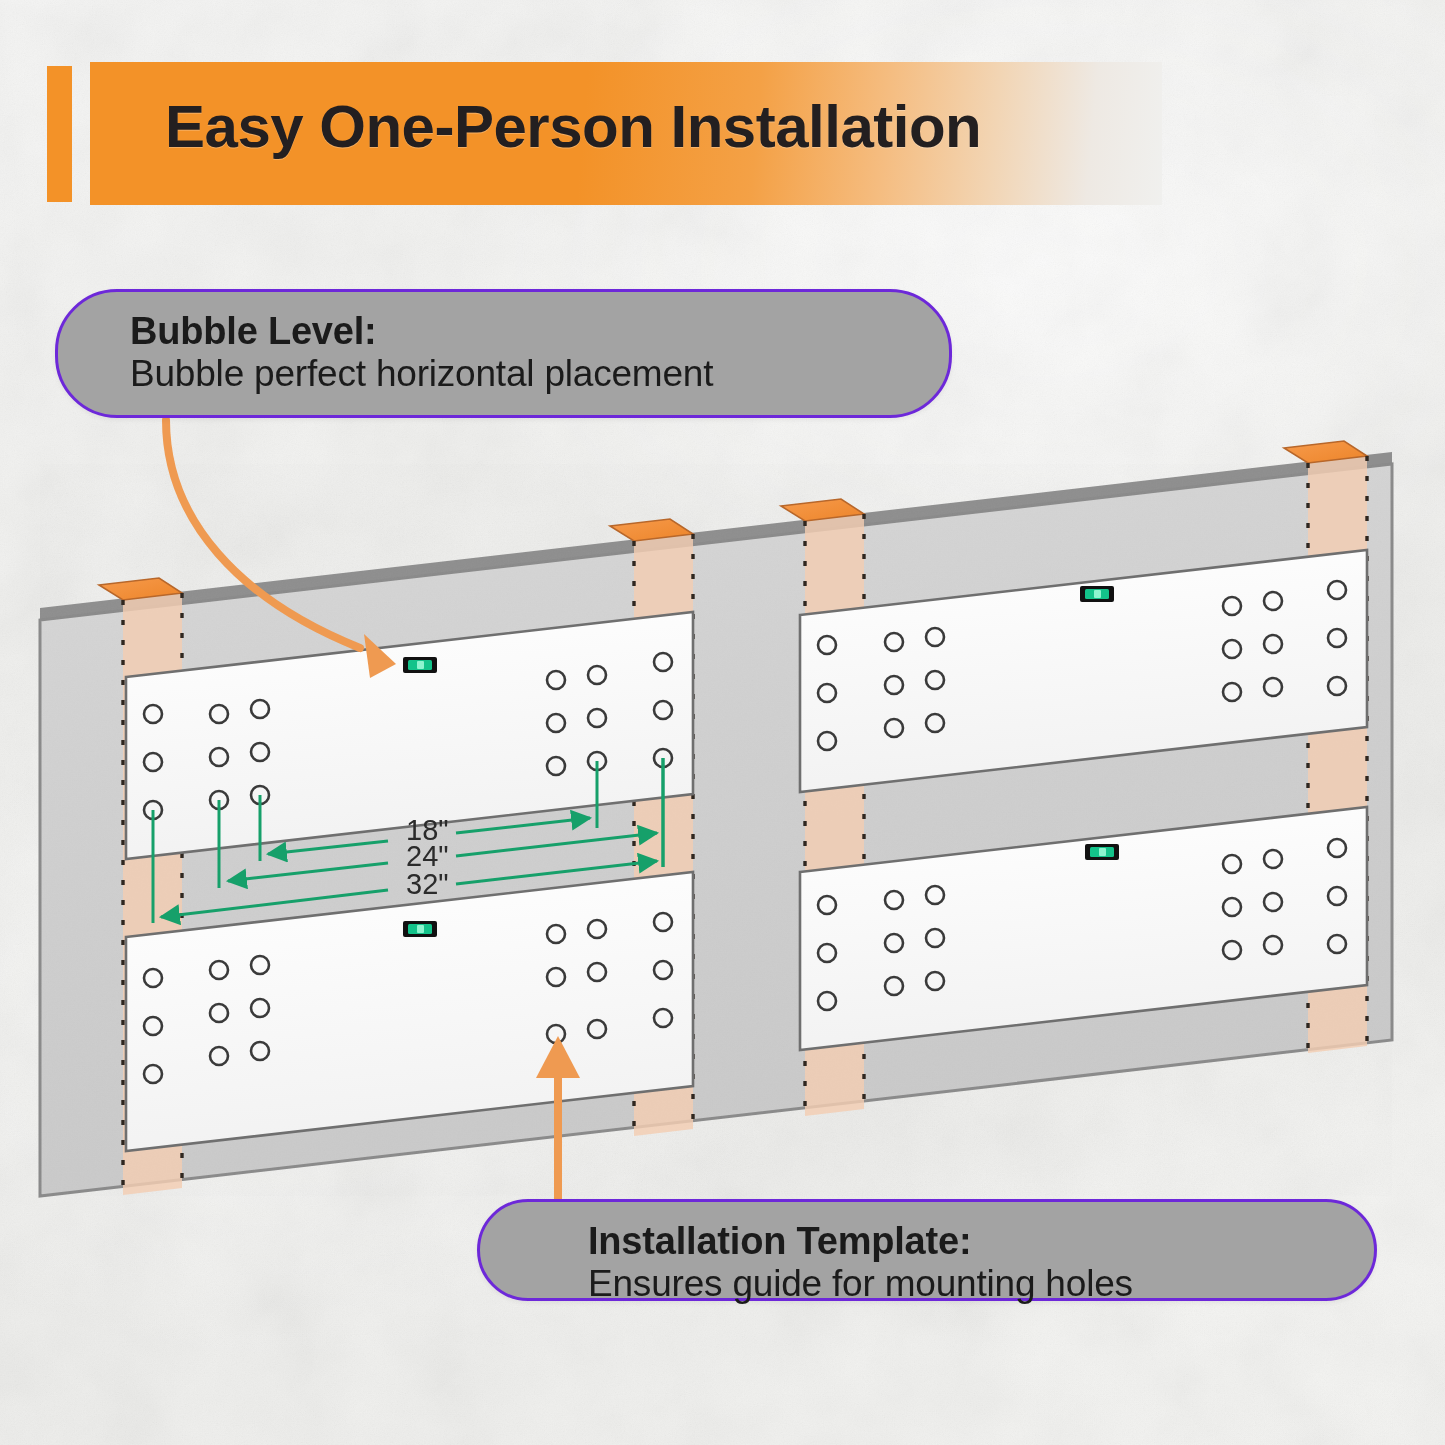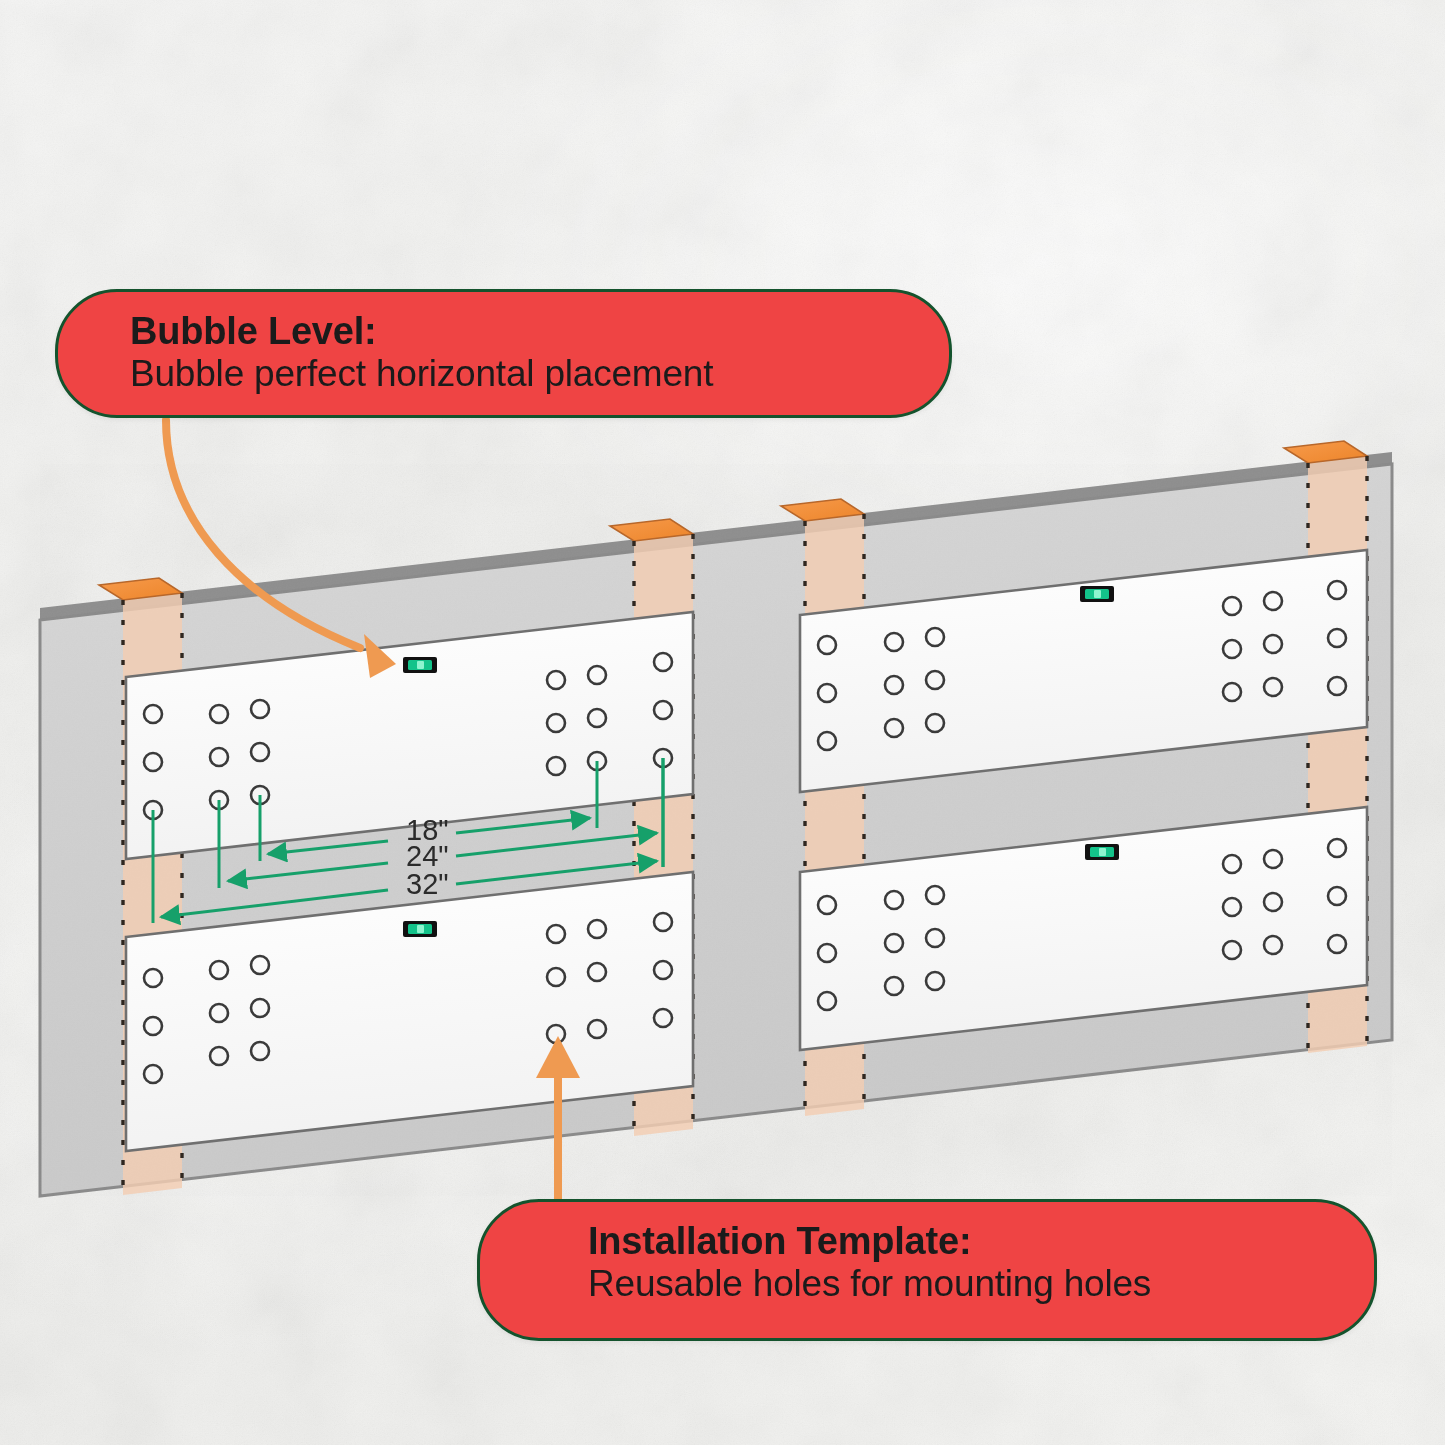--- a/index.html
+++ b/index.html
@@ -68,22 +68,22 @@
     color: #231f20;
     letter-spacing: -0.5px;
     white-space: nowrap;
     text-shadow: 0 1px 0 rgba(255,255,255,0.25);
   }
 
   
   .callout {
     position: absolute;
     box-sizing: border-box;
-    background: #ef4444;
-    border: 3px solid #14532d;
+    background: #a3a3a3;
+    border: 3px solid #6d28d9;
     border-radius: 62px;
     box-shadow: 0 2px 5px rgba(0,0,0,0.06);
   }
   .callout-title {
     font-size: 38px;
     font-weight: bold;
     color: #1b1b1b;
     letter-spacing: -0.2px;
     white-space: nowrap;
   }
@@ -99,21 +99,21 @@
     left: 55px;
     top: 289px;
     width: 897px;
     height: 129px;
     padding: 18px 0 0 72px;
   }
   #callout-template {
     left: 477px;
     top: 1199px;
     width: 900px;
-    height: 142px;
+    height: 102px;
     padding: 18px 0 0 108px;
   }
 
   
   #scene {
     position: absolute;
     left: 0;
     top: 0;
     width: 1445px;
     height: 1445px;
@@ -360,24 +360,29 @@
 
     <g>
       <path d="M166,420 C166,520 240,600 360,648" stroke="#ef9a51" stroke-width="8" fill="none" stroke-linecap="round"></path>
       <polygon points="396,664 364,634 370,678" fill="#ef9a51"></polygon>
 
       <path d="M558,1199 L558,1073" stroke="#ef9a51" stroke-width="8" fill="none"></path>
       <polygon points="558,1036 536,1078 580,1078" fill="#ef9a51"></polygon>
     </g>
   </svg>
 
+  <div id="header">
+    <div id="header-tick"></div>
+    <div id="header-bar"></div>
+    <div id="header-title">Easy One-Person Installation</div>
+  </div>
 
   <div class="callout" id="callout-bubble">
     <div class="callout-title">Bubble Level:</div>
     <div class="callout-body">Bubble perfect horizontal placement</div>
   </div>
 
   <div class="callout" id="callout-template">
     <div class="callout-title">Installation Template:</div>
-    <div class="callout-body">Reusable holes for mounting holes</div>
+    <div class="callout-body">Ensures guide for mounting holes</div>
   </div>
 
 </div>
 
 </body></html>

